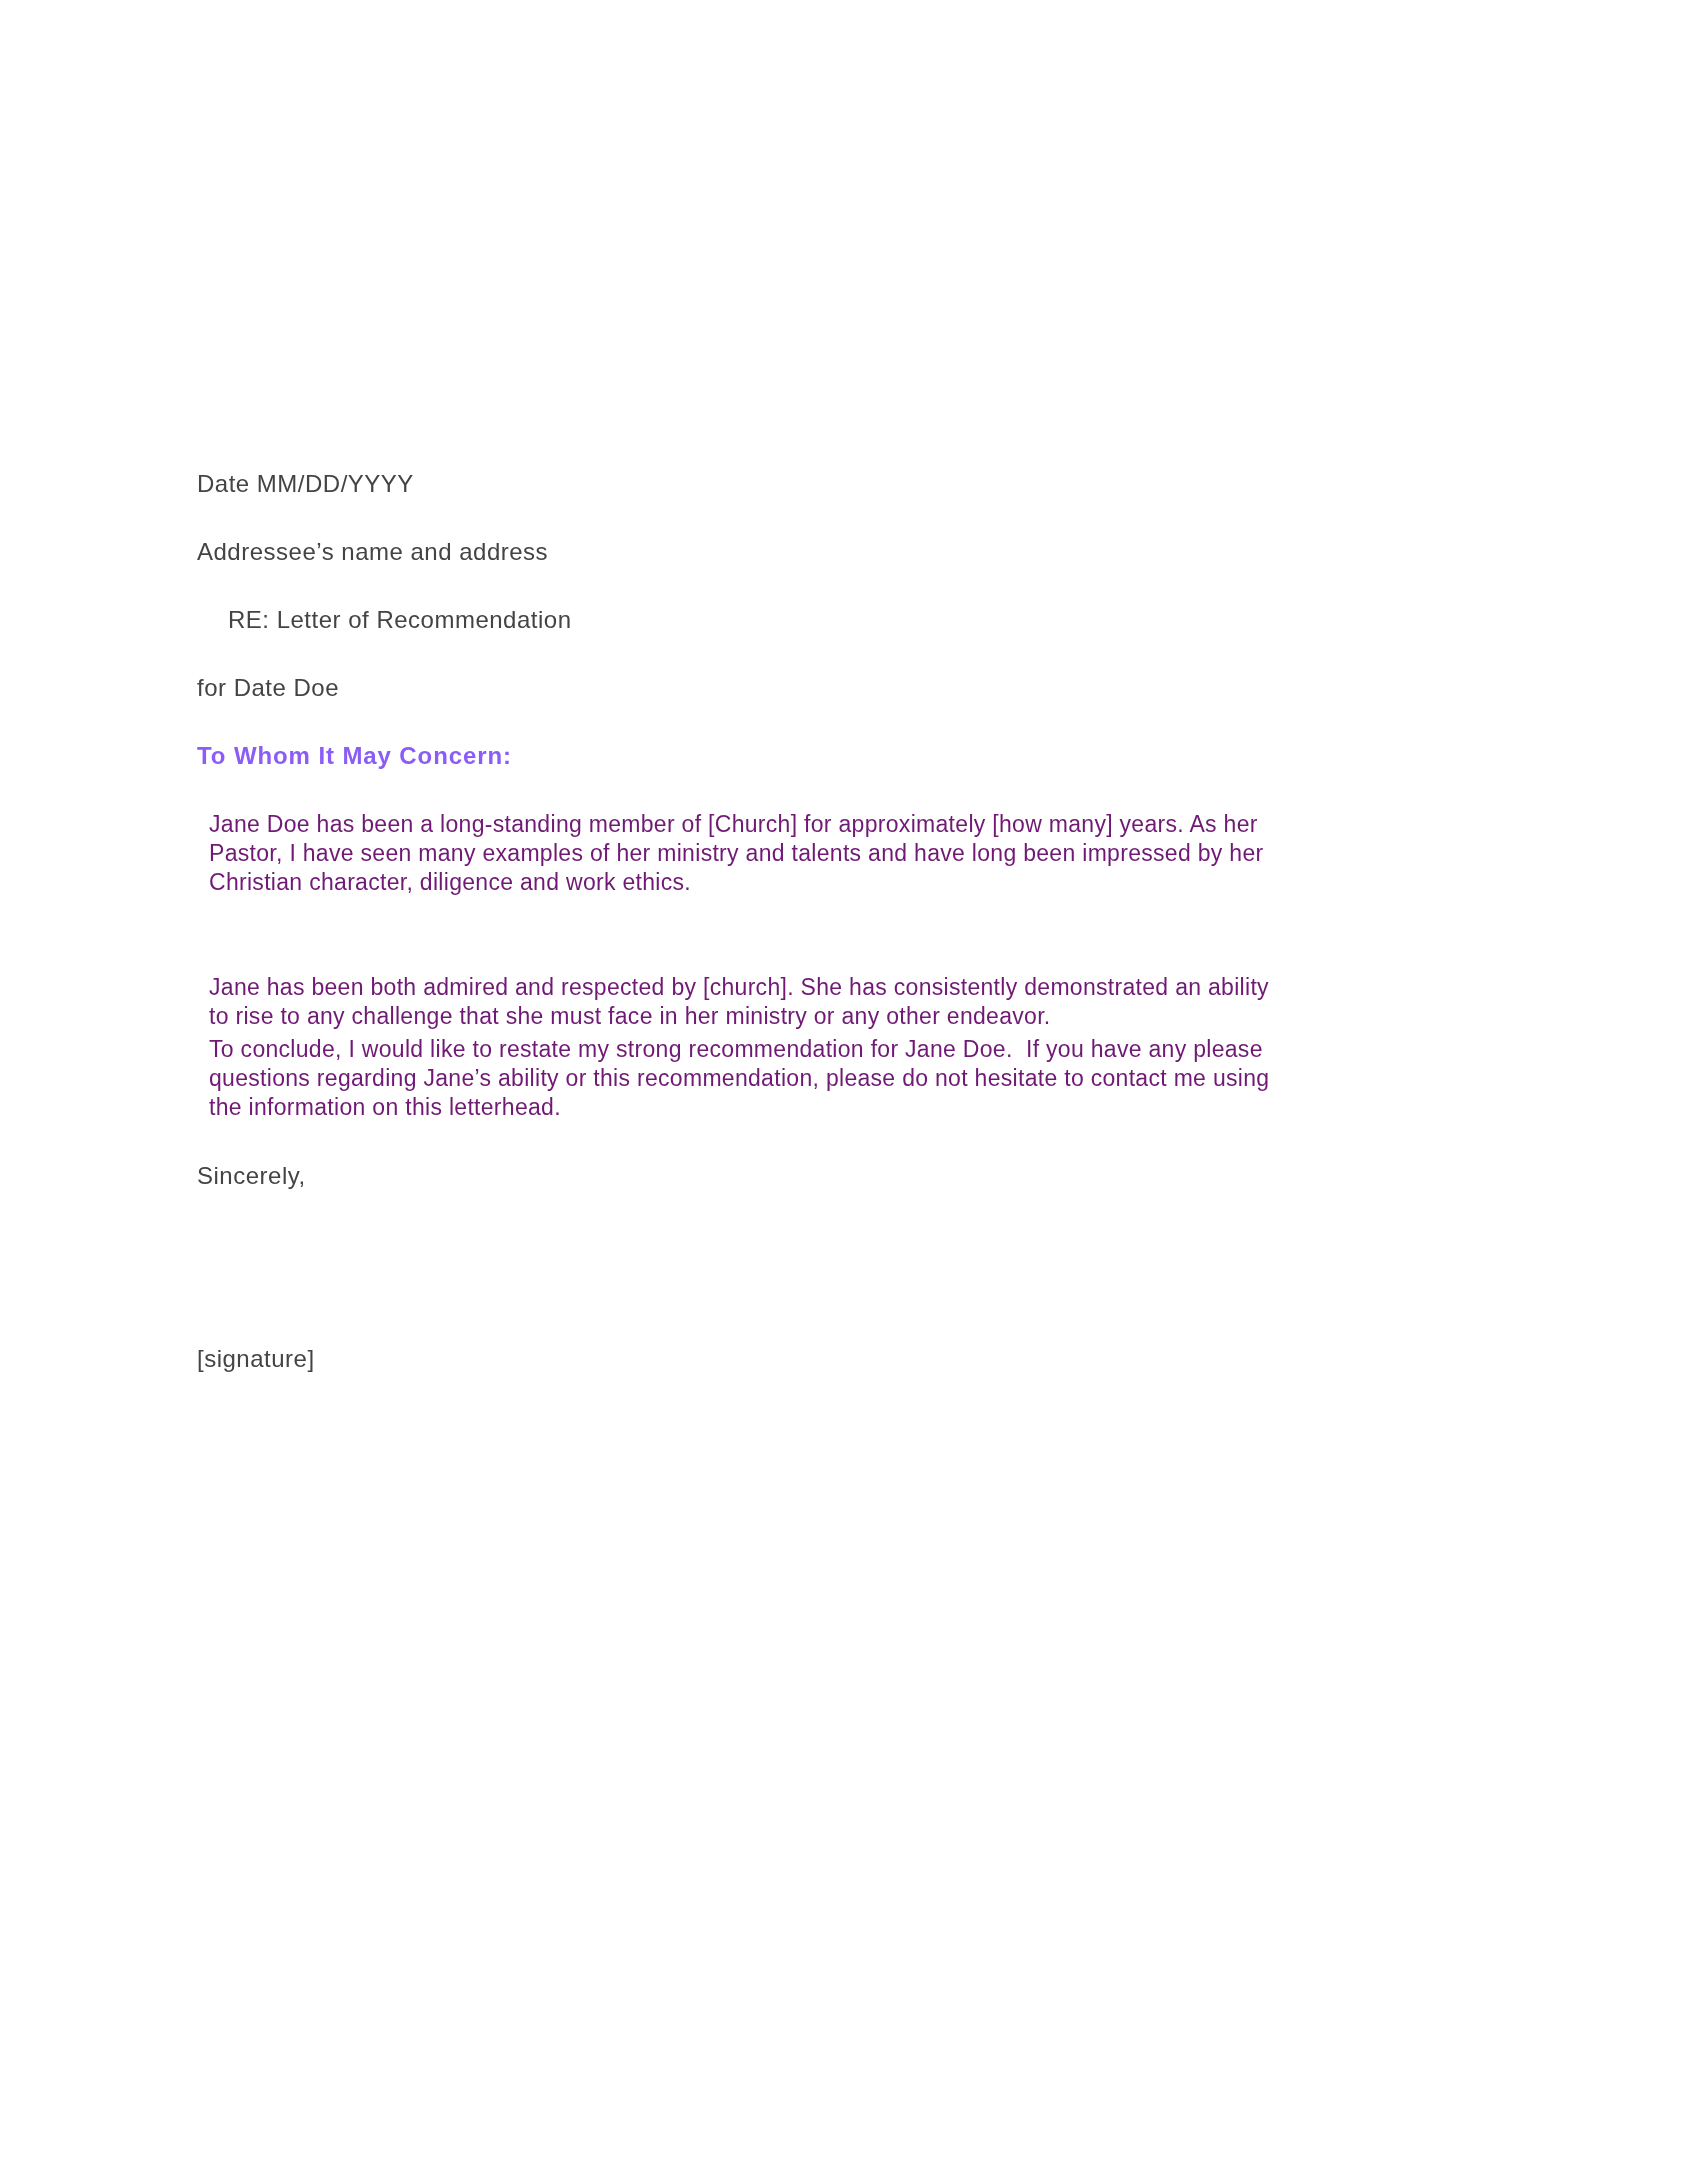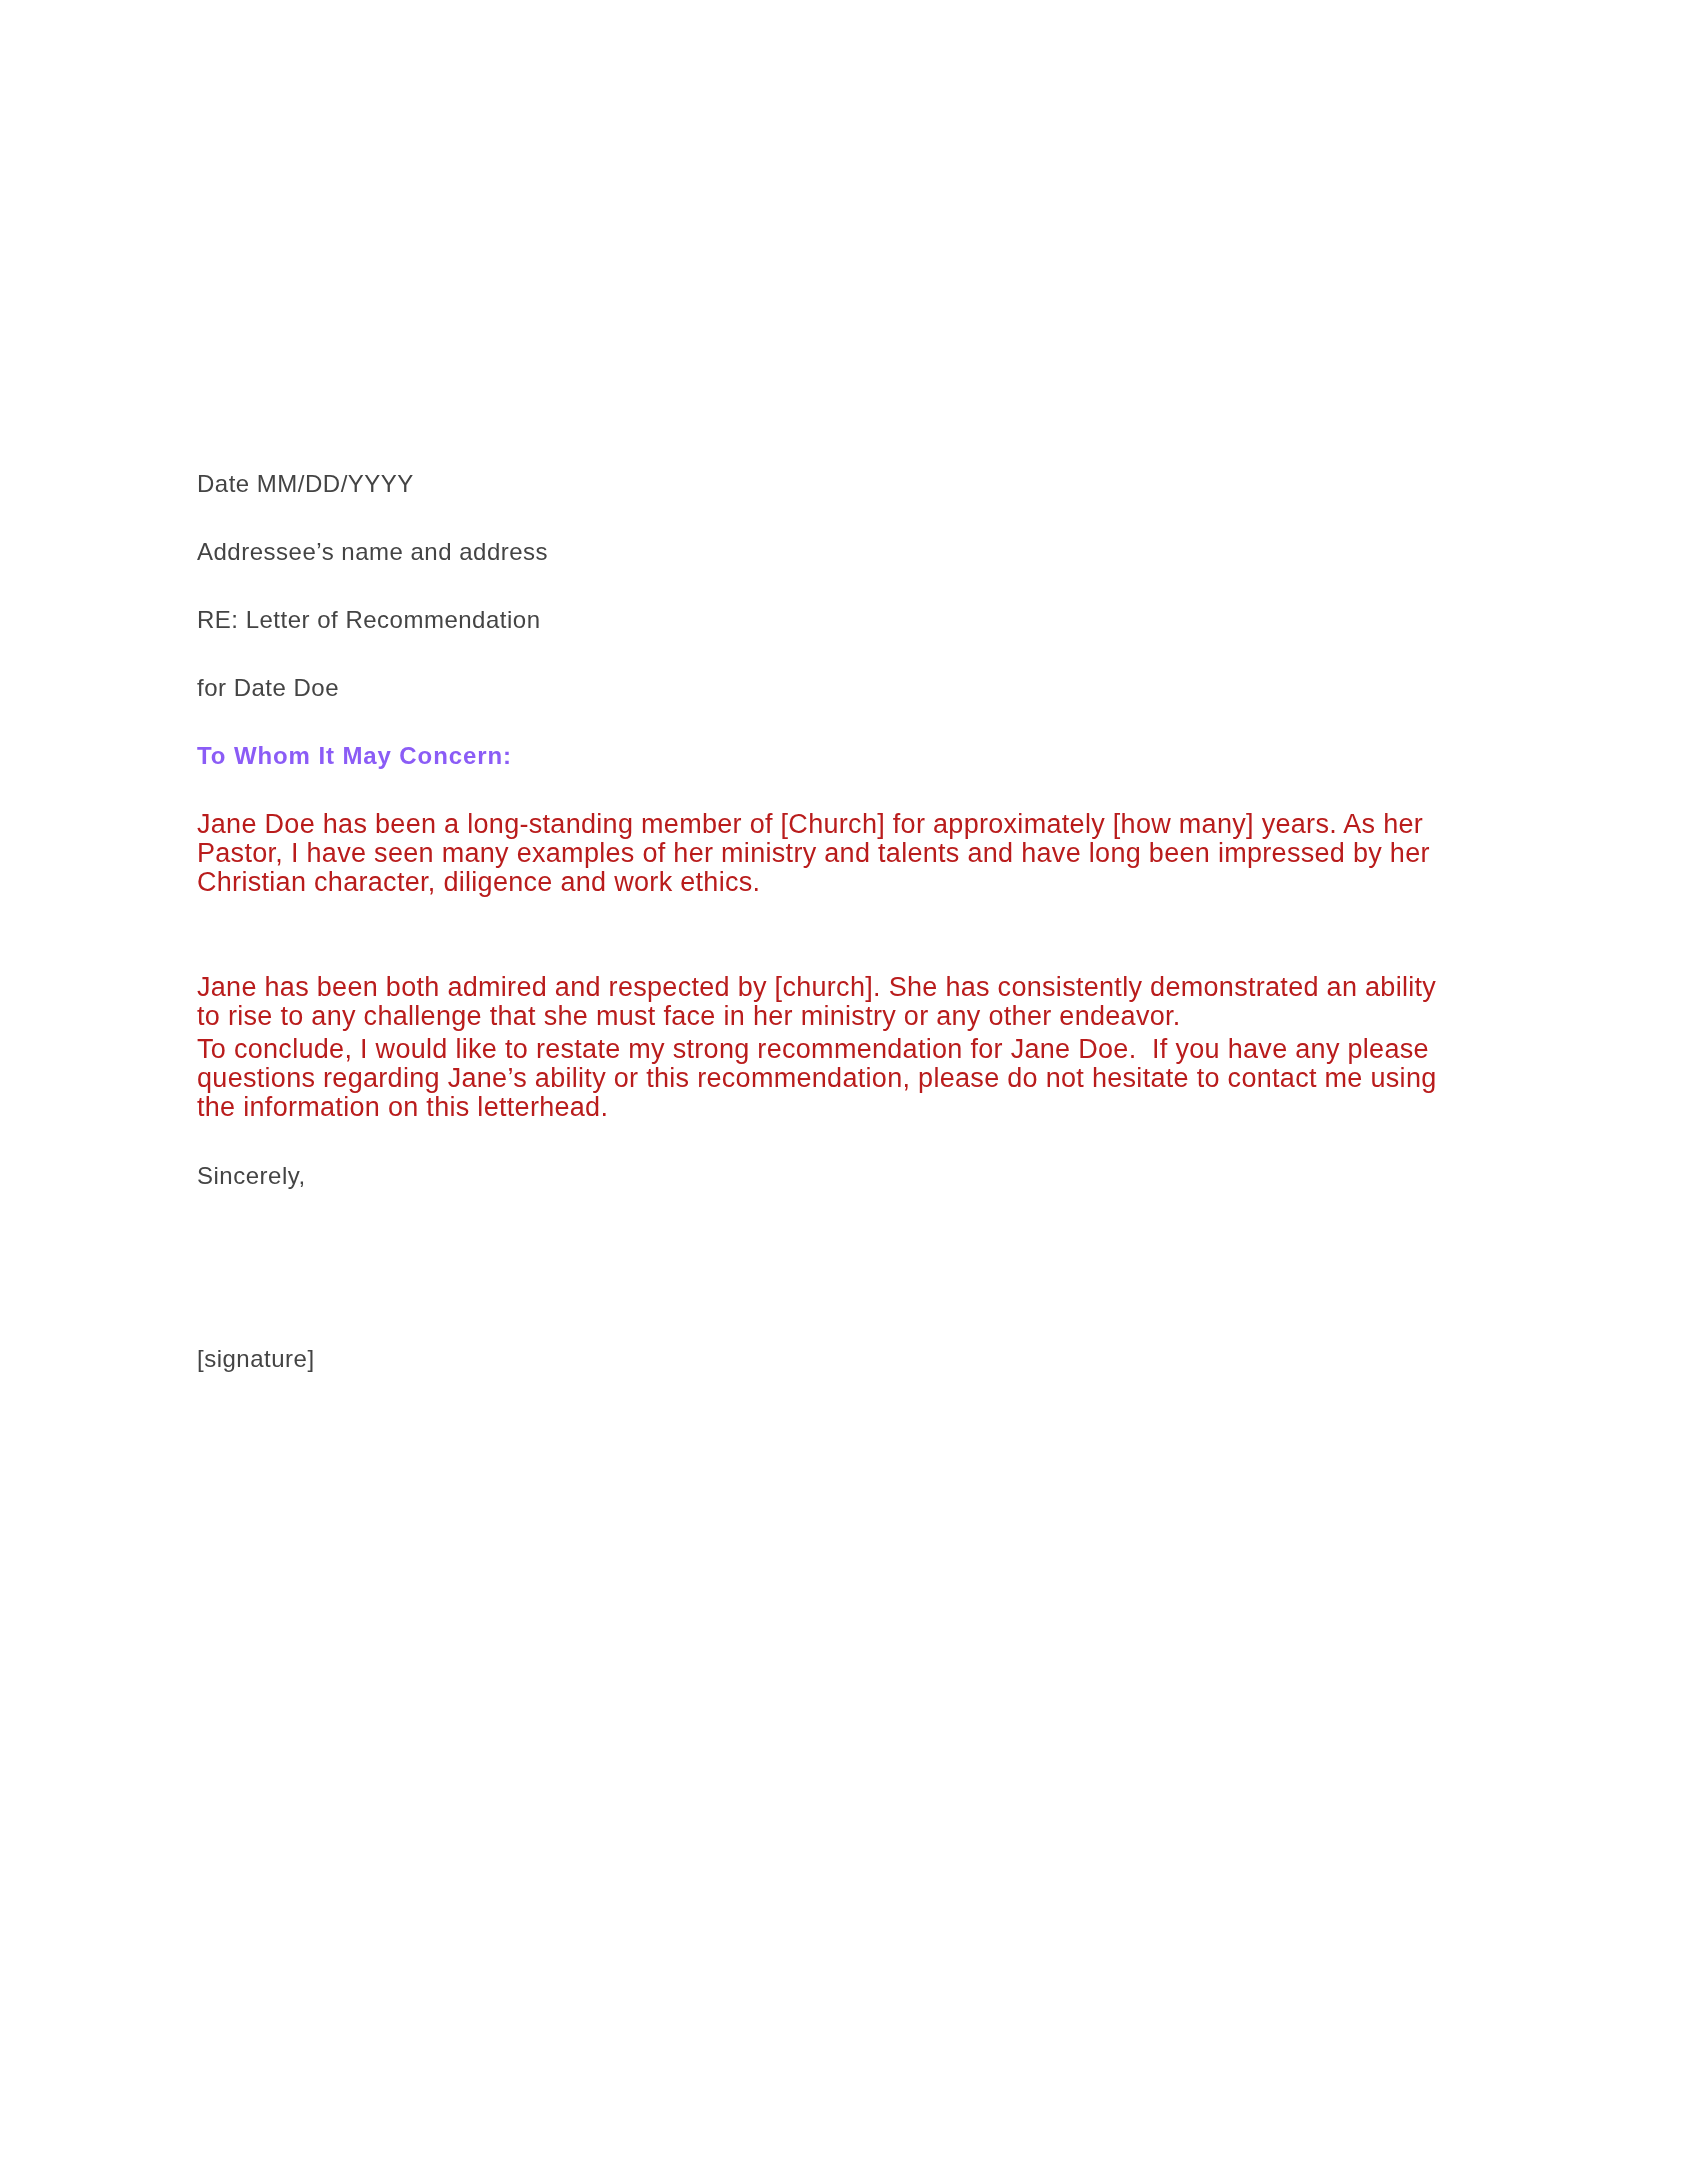--- a/index.html
+++ b/index.html
@@ -32,42 +32,42 @@
       letter-spacing: 0.5px;
       color: #444444;
     }
     .bold {
       font-weight: bold;
       color: #8b5cf6;
       letter-spacing: 0.9px;
     }
     .para {
       position: absolute;
-      left: 197px;
+      left: 209px;
       width: 1277px;
-      font-size: 27px;
+      font-size: 23px;
       line-height: 29px;
       letter-spacing: 0.3px;
-      color: #b91c1c;
+      color: #701a75;
     }
     .para .pl {
       display: block;
       white-space: pre;
     }
   </style>
 </head>
 <body>
 
 <div class="page">
 
   <div class="line" style="top:469px;">Date MM/DD/YYYY</div>
 
   <div class="line" style="top:537px;">Addressee’s name and address</div>
 
-  <div class="line" style="top:605px;">RE: Letter of Recommendation</div>
+  <div class="line" style="top:605px;margin-left:31px;">RE: Letter of Recommendation</div>
 
   <div class="line" style="top:673px;">for Date Doe</div>
 
   <div class="line bold" style="top:741px;">To Whom It May Concern:</div>
 
   <div class="para" style="top:810px;">
     <span class="pl">Jane Doe has been a long-standing member of [Church] for approximately [how many] years. As her</span>
     <span class="pl">Pastor, I have seen many examples of her ministry and talents and have long been impressed by her</span>
     <span class="pl">Christian character, diligence and work ethics.</span>
   </div>

